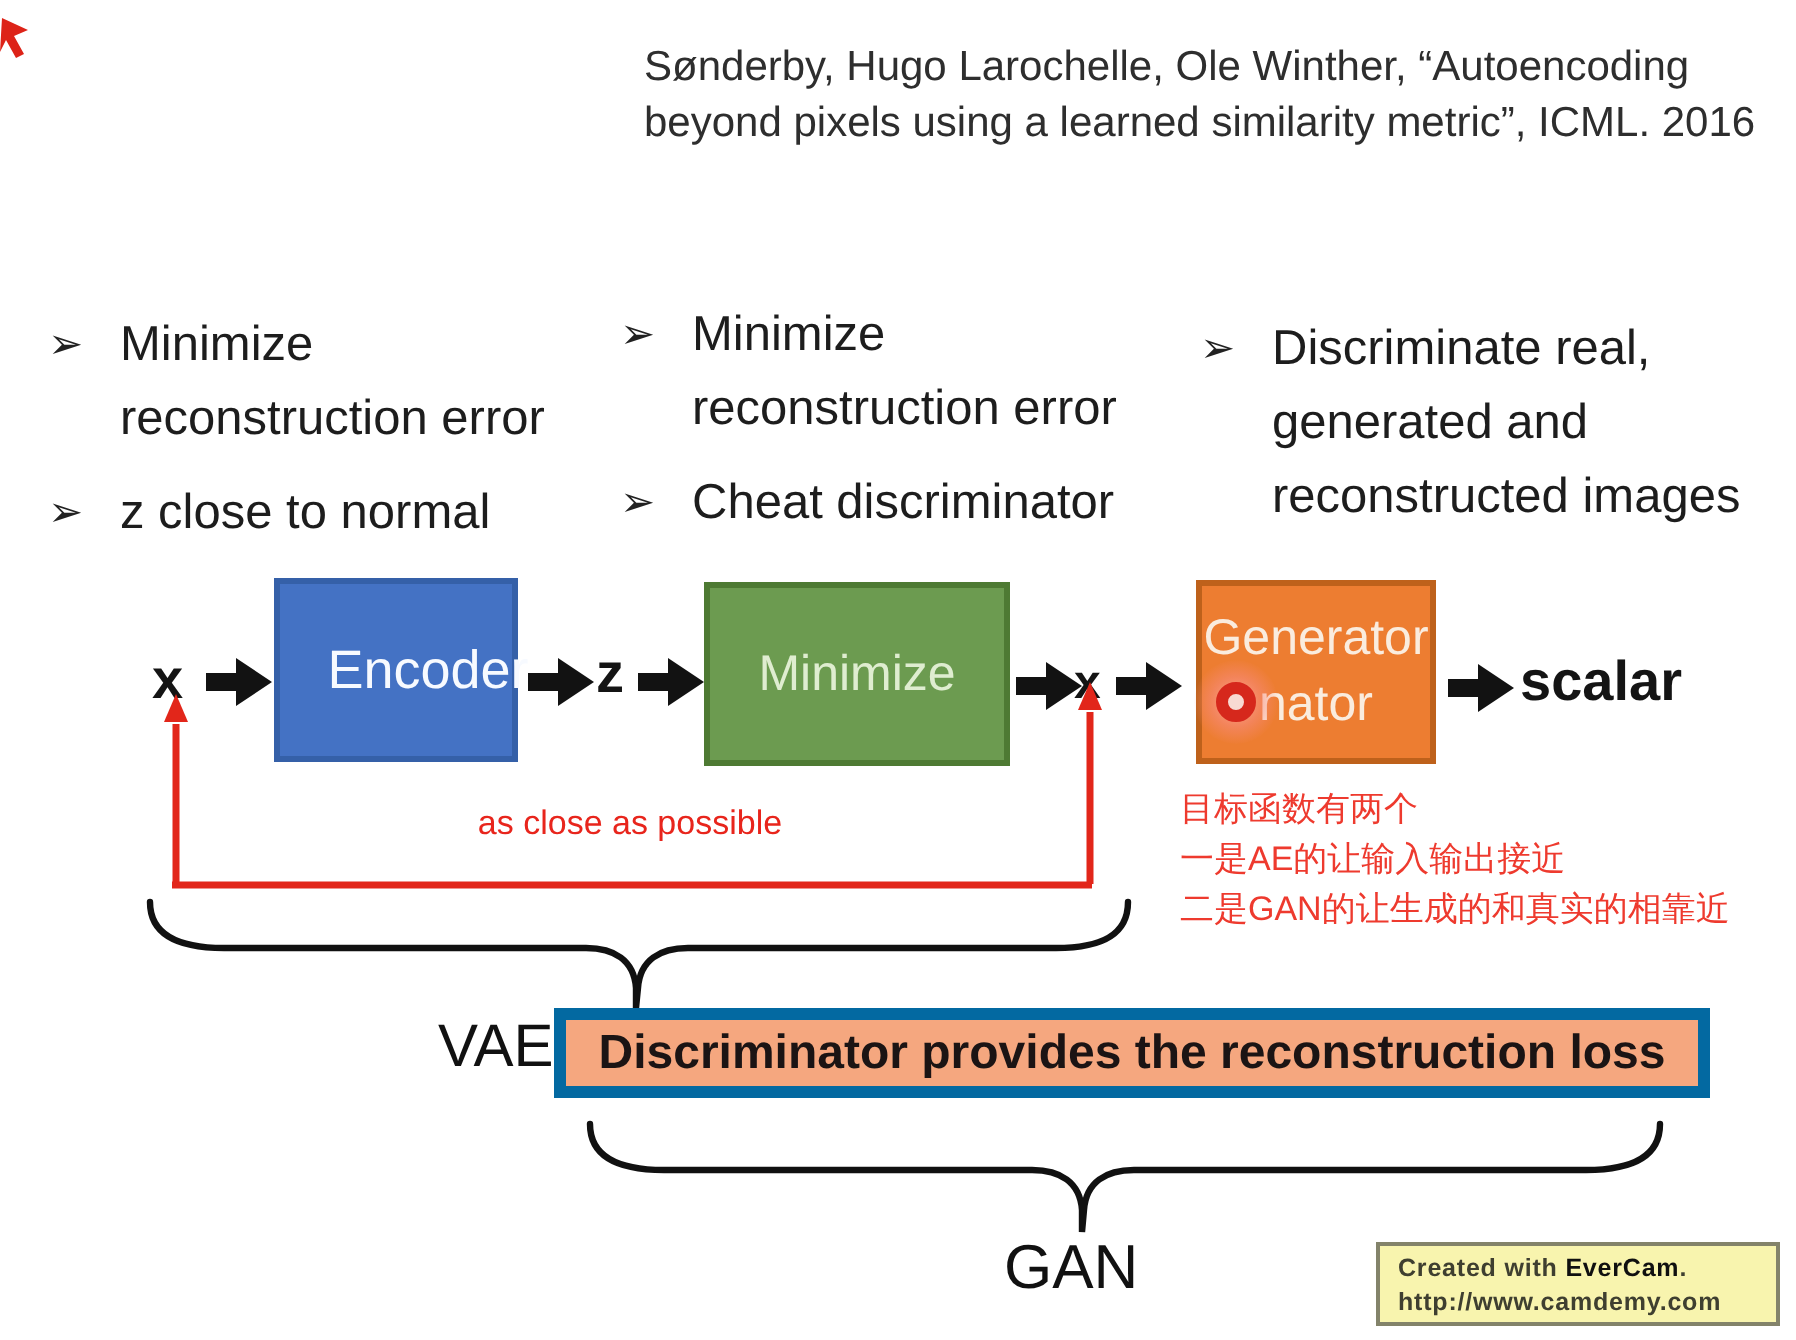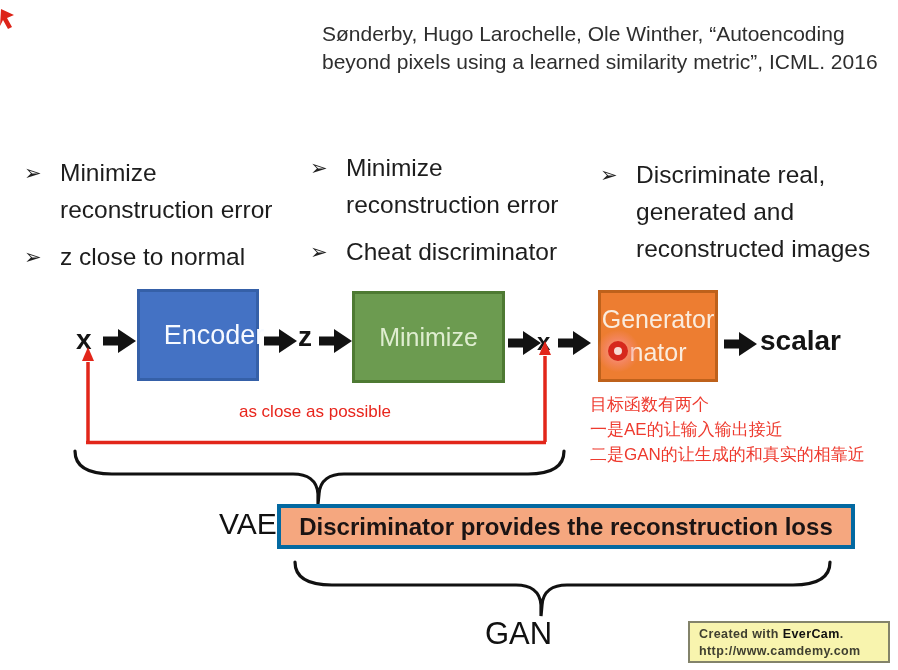--- a/index.html
+++ b/index.html
@@ -45,23 +45,23 @@
 
   .overlay-svg { position:absolute; left:0; top:0; pointer-events:none; }
 
   .as-close { position:absolute; left:150px; top:402px; width:330px; text-align:center;
               font-size:17px; }
 
   .cn-note { position:absolute; left:590px; top:392px; font-size:17px; line-height:25px; }
 
   .vae-label { position:absolute; left:219px; top:507px; font-size:30px; color:#111; }
   .vae-box { position:absolute; left:277px; top:504px; width:578px; height:45px;
-             border:4px solid #0369a1; display:flex; align-items:center; justify-content:center;
+             border:6px solid #0369a1; display:flex; align-items:center; justify-content:center;
              font-size:24px; font-weight:700; color:#1b1414; }
-  .gan-label { position:absolute; left:485px; top:616px; font-size:31px; color:#111; }
+  .gan-label { position:absolute; left:502px; top:616px; font-size:31px; color:#111; }
 
   .badge { position:absolute; left:688px; top:621px; width:202px; height:42px;
            border:2px solid #83836A; padding:3px 0 0 9px;
            font-size:12.5px; font-weight:700; line-height:17px; letter-spacing:0.4px;
            color:#3f3f30; }
   .badge .brand { color:#101010;margin-top:13px; }
 </style>
 </head>
 <body>
 

